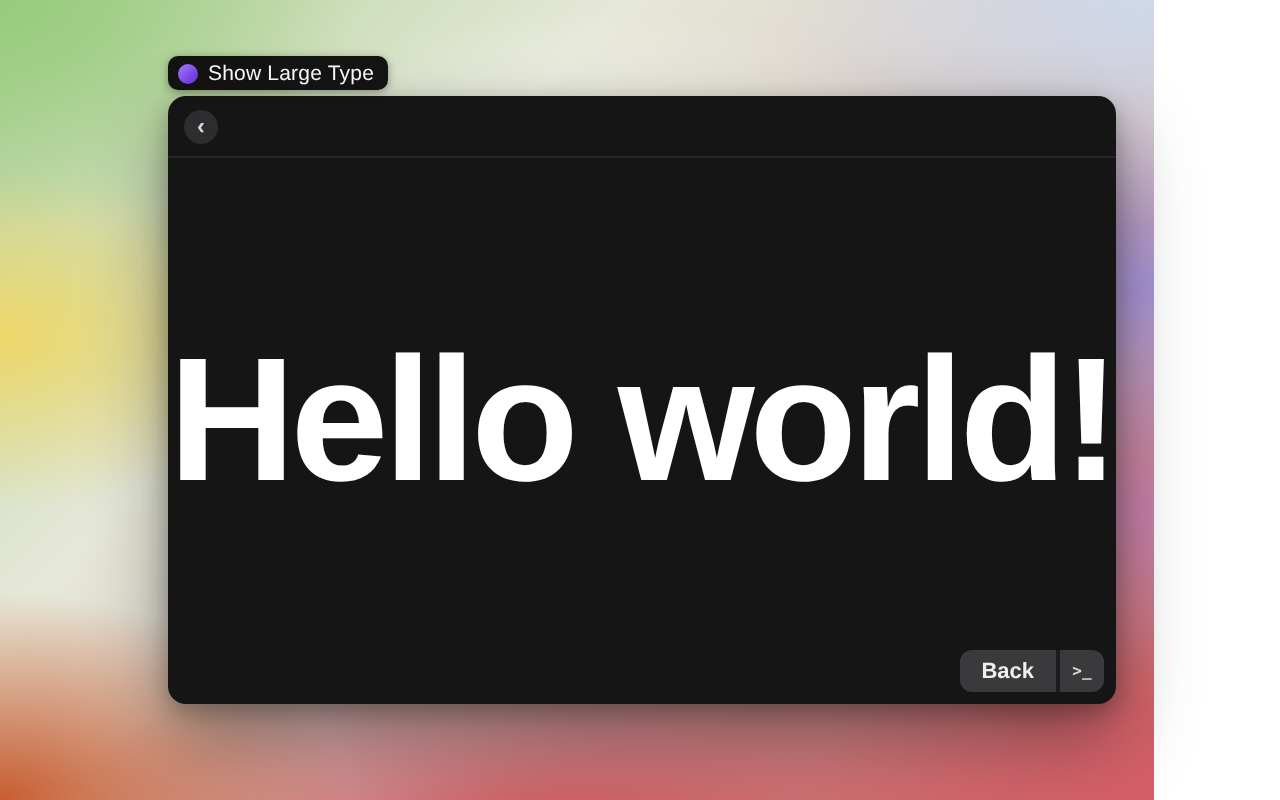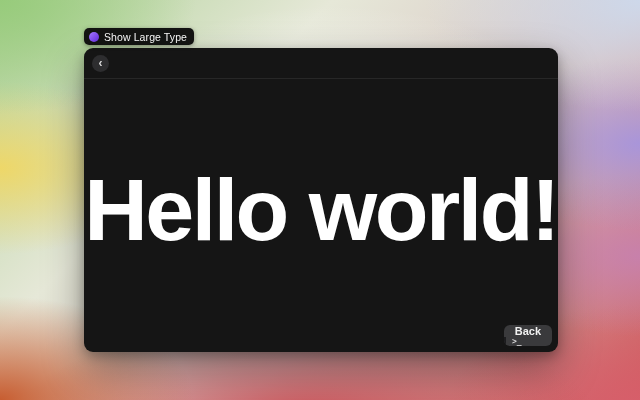--- a/index.html
+++ b/index.html
@@ -7,21 +7,21 @@
     padding: 0;
     width: 640px;
     height: 400px;
     overflow: hidden;
     font-family: "Liberation Sans", sans-serif;
   }
 
   
   .desktop {
     position: relative;
-    width: 640px;
+    width: 577px;
     height: 400px;
     background:
       radial-gradient(55% 45% at 52% 32%, rgba(248,250,246,0.92), rgba(248,250,246,0) 68%),
       radial-gradient(45% 42% at 0% 0%,   rgba(150,203,122,0.95), rgba(150,203,122,0) 68%),
       radial-gradient(48% 40% at 100% 0%, rgba(205,217,236,0.95), rgba(205,217,236,0) 70%),
       radial-gradient(36% 30% at 0% 42%,  rgba(240,215,100,0.95), rgba(240,215,100,0) 72%),
       radial-gradient(36% 30% at 100% 36%,rgba(164,148,224,0.90), rgba(164,148,224,0) 72%),
       radial-gradient(34% 28% at 100% 64%,rgba(198,128,178,0.85), rgba(198,128,178,0) 72%),
       radial-gradient(42% 36% at 0% 100%, rgba(198,86,40,0.95),  rgba(198,86,40,0) 72%),
       radial-gradient(58% 30% at 48% 104%,rgba(204,78,84,0.95),  rgba(204,78,84,0) 78%),
@@ -125,21 +125,20 @@
     position: absolute;
     right: 6px;
     bottom: 6px;
     height: 21px;
     display: flex;
     align-items: stretch;
     background: #3a3a3c;
     border-radius: 6px;
     overflow: hidden;
     cursor: pointer;
-    flex-direction: column;
   }
   .action-label {
     display: flex;
     align-items: center;
     padding: 0 11px;
     color: #f0f0f0;
     font-size: 11px;
     font-weight: 600;
   }
   .key-chip {

